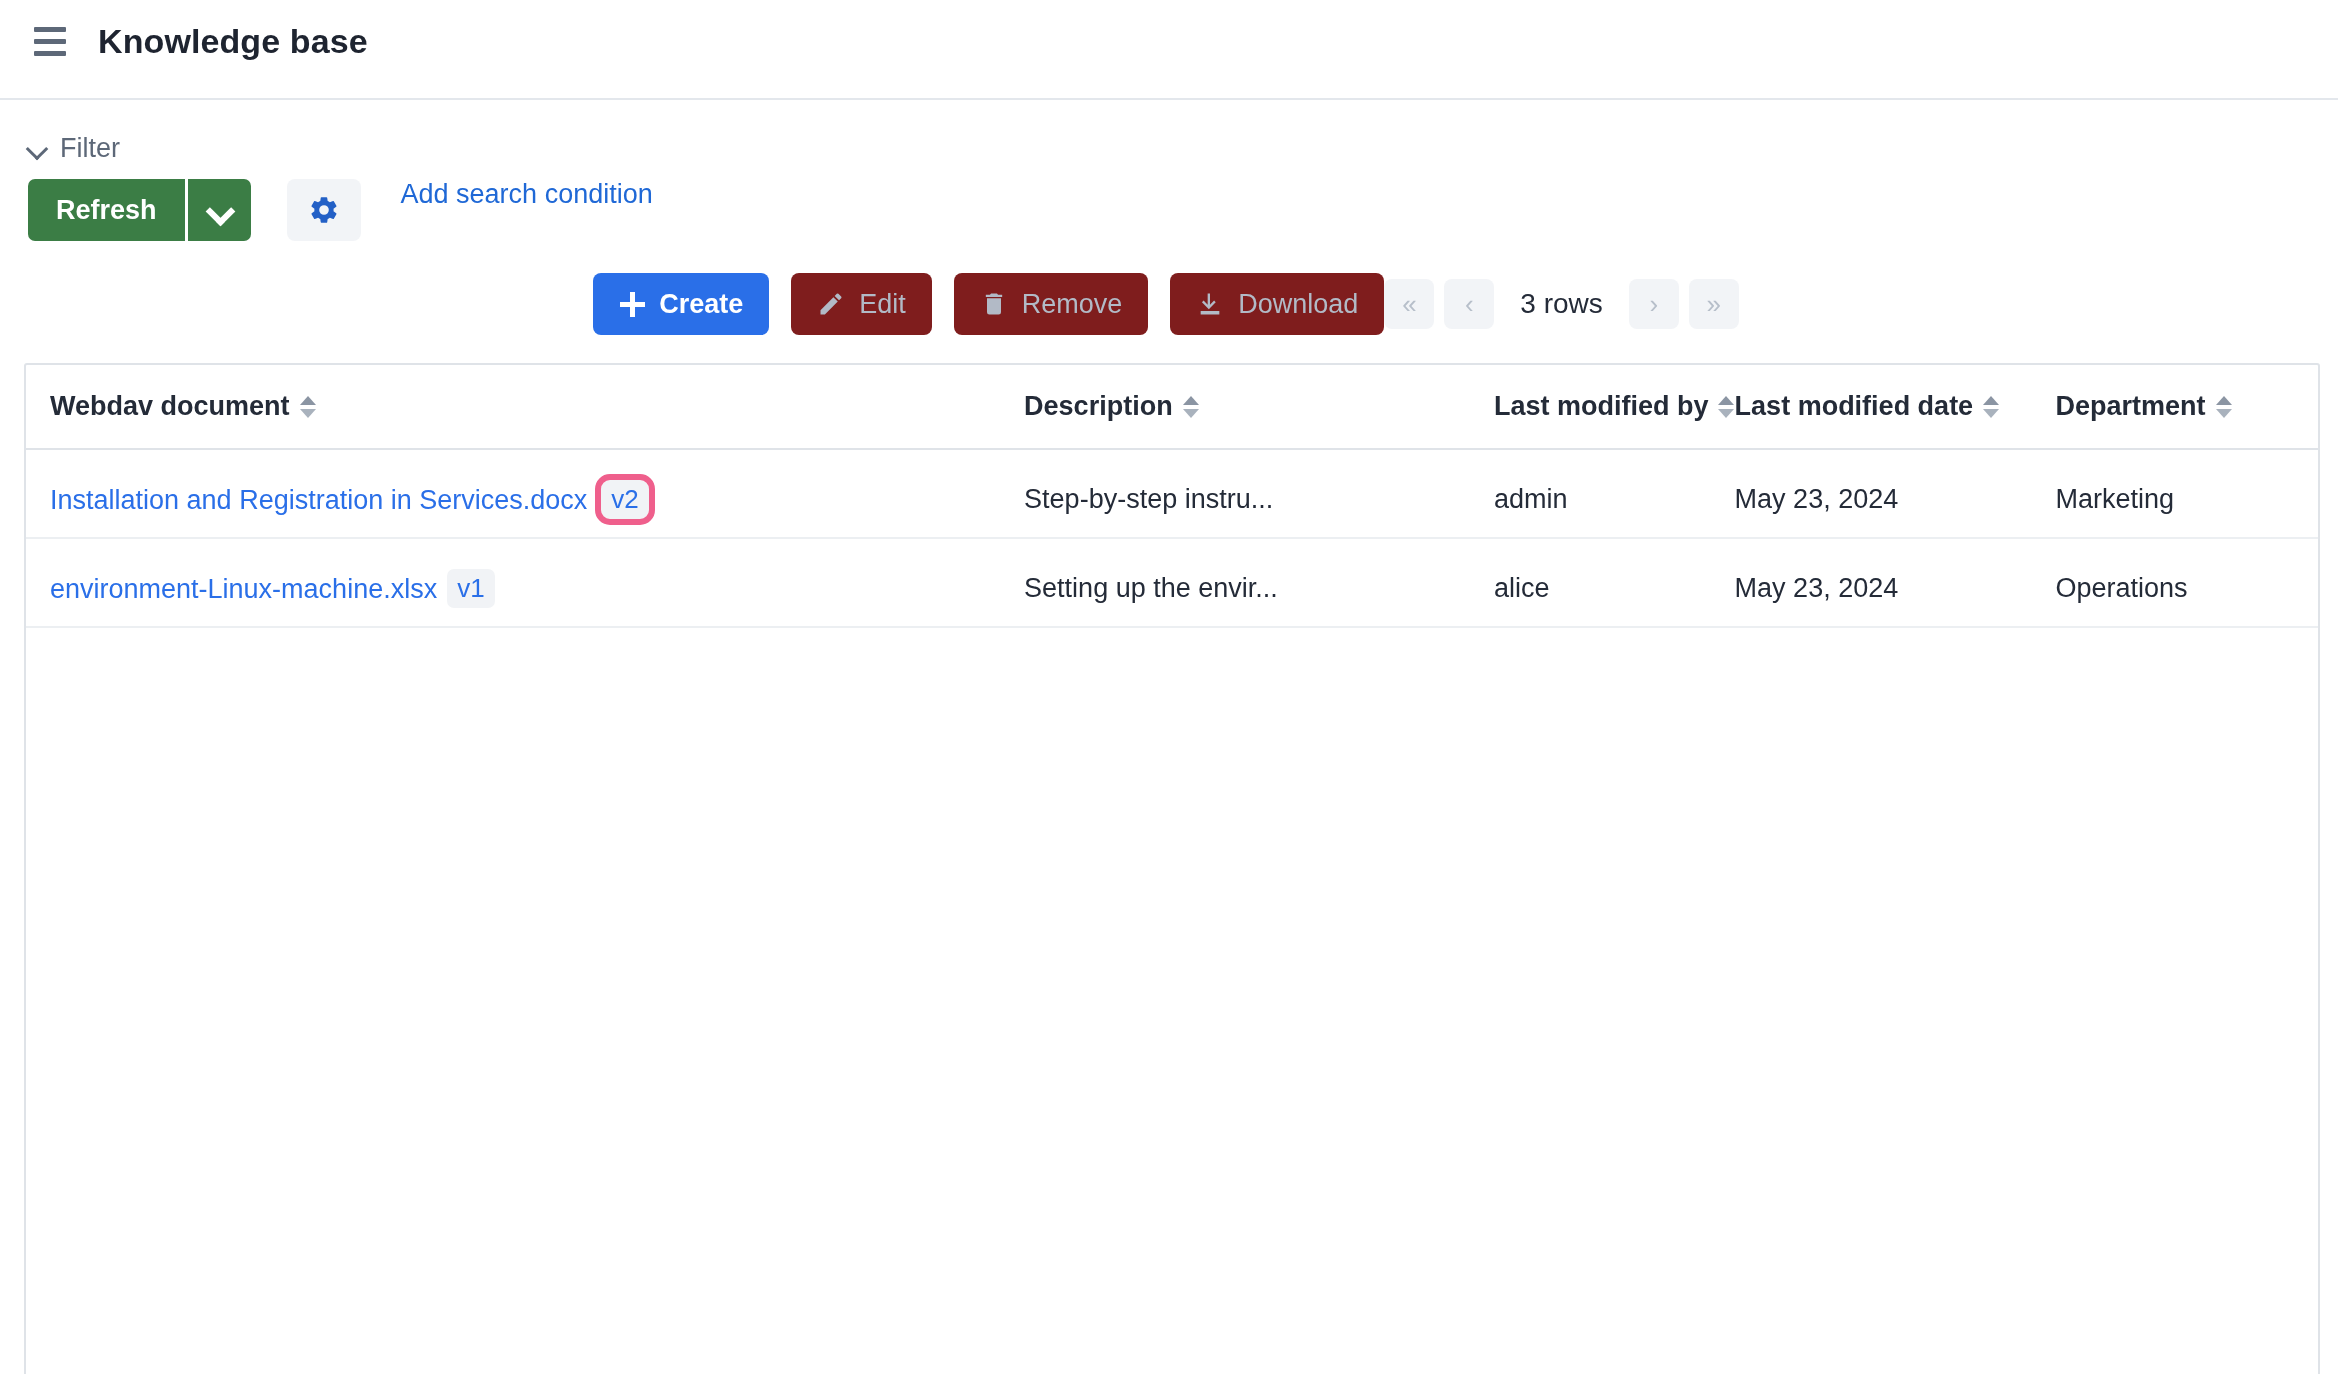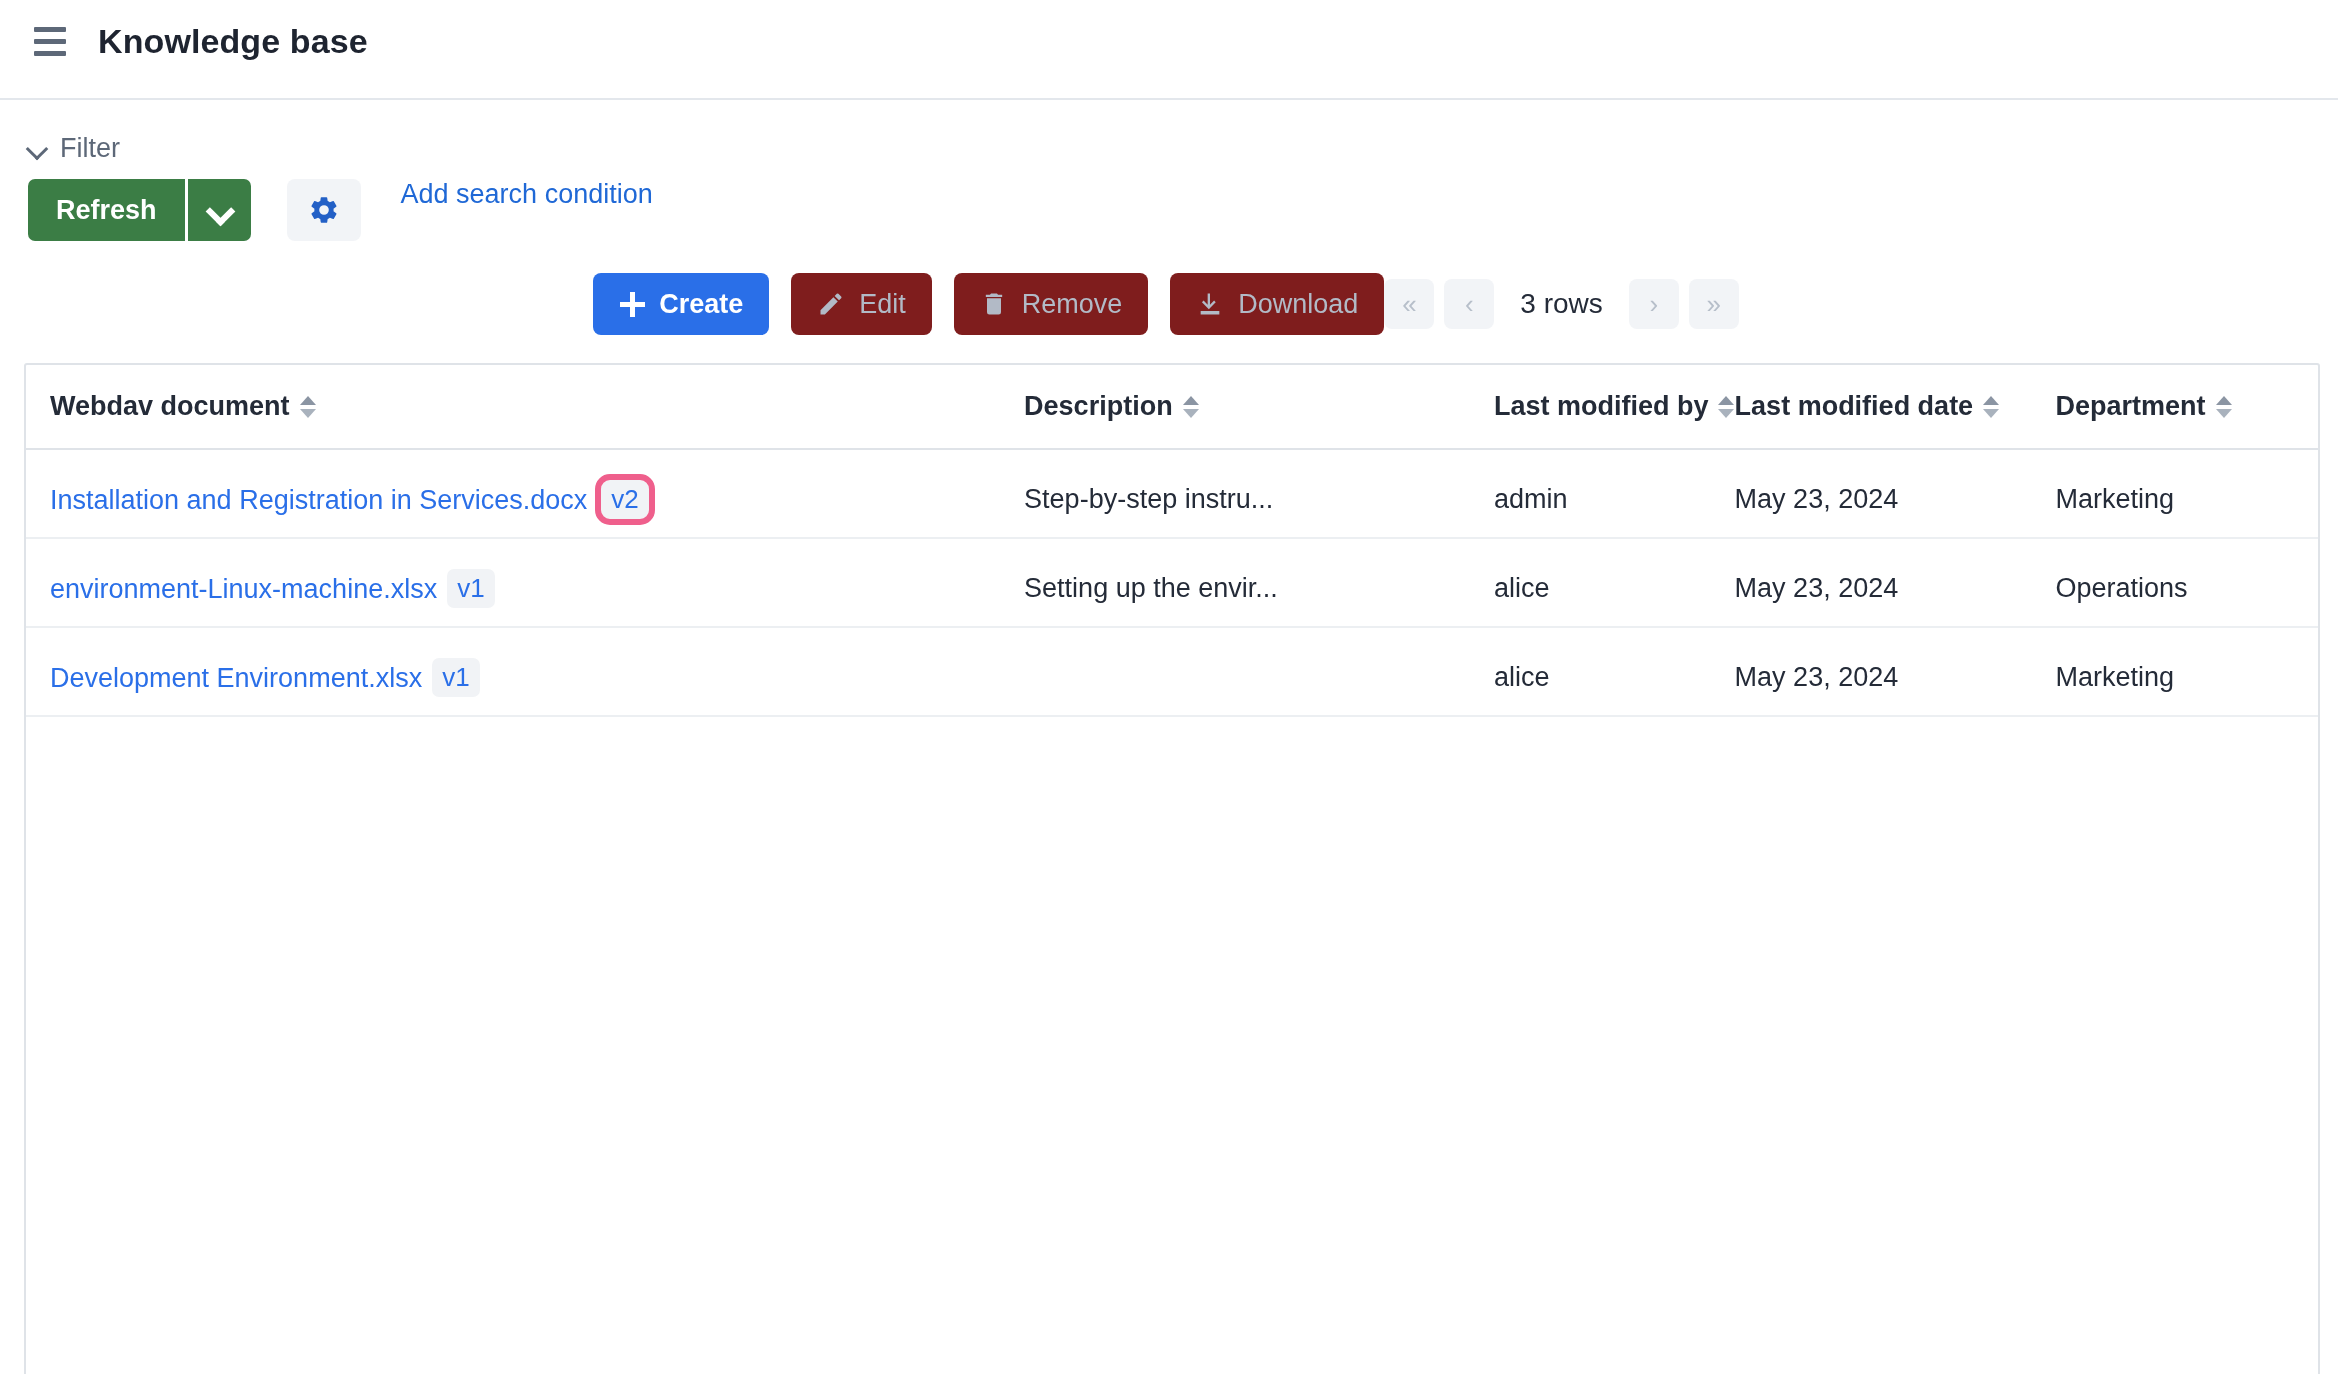--- a/index.html
+++ b/index.html
@@ -359,24 +359,15 @@
       </tr>
       <tr>
         <td>
           <a class="doc-link">environment-Linux-machine.xlsx</a><span class="ver-badge">v1</span>
         </td>
         <td>Setting up the envir...</td>
         <td>alice</td>
         <td>May 23, 2024</td>
         <td>Operations</td>
       </tr>
-      <tr>
-        <td>
-          <a class="doc-link">Development Environment.xlsx</a><span class="ver-badge">v1</span>
-        </td>
-        <td></td>
-        <td>alice</td>
-        <td>May 23, 2024</td>
-        <td>Marketing</td>
-      </tr>
     </tbody>
   </table>
 </div>
 
 </body></html>

